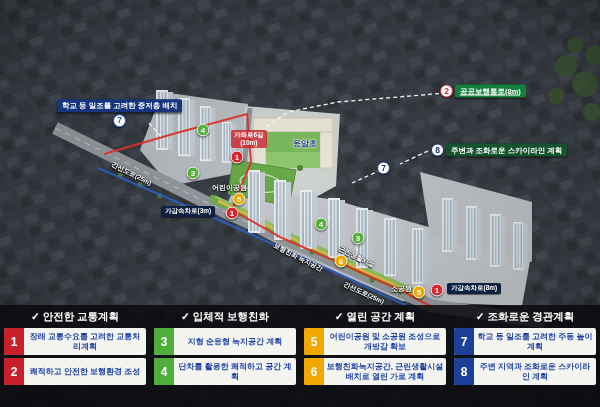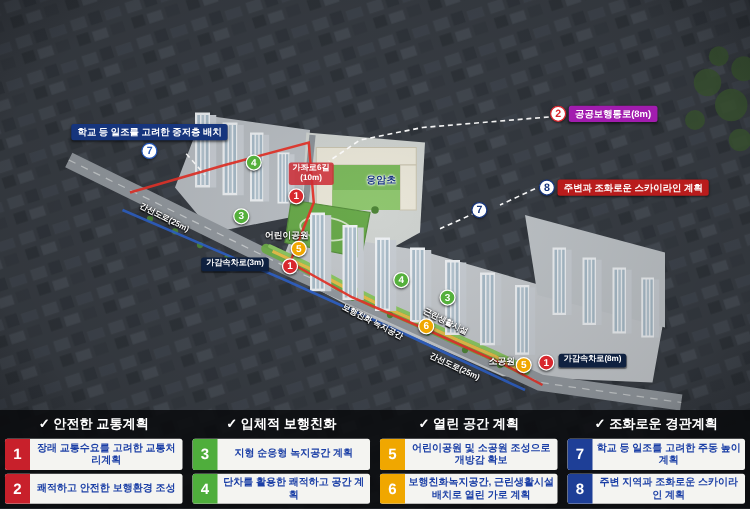--- a/index.html
+++ b/index.html
@@ -34,21 +34,21 @@
 
   .placelabel{position:absolute;font-size:7px;font-weight:bold;color:#fff;
               text-shadow:0 0 2px #000,0 1px 1px #000;white-space:nowrap;}
   .placelabel.navy{color:#16357d;font-size:8px;
               text-shadow:0 0 2px #fff,0 0 2px #fff,0 0 1px #fff;}
 
   .rotlabel{position:absolute;font-size:6.5px;font-weight:bold;color:#fff;
             text-shadow:0 0 2px #000,0 1px 1px #000;white-space:nowrap;
             transform-origin:left center;}
 
-  .legend{position:absolute;left:0;bottom:0;width:600px;height:79px;
+  .legend{position:absolute;left:0;bottom:0;width:600px;height:102px;
           background:rgba(8,9,12,.84);display:flex;box-sizing:border-box;}
   .leg-col{width:150px;padding:3px 4px 4px;box-sizing:border-box;
            display:flex;flex-direction:column;}
   .leg-head{color:#fff;font-weight:bold;font-size:10.5px;text-align:center;
             height:17px;line-height:17px;white-space:nowrap;}
   .leg-item{display:flex;height:27px;margin-top:3px;border-radius:2px;
             overflow:hidden;background:#f4f4f1;}
   .leg-num{width:20px;flex:none;color:#fff;font-weight:bold;font-size:12px;
            display:flex;align-items:center;justify-content:center;}
   .leg-text{flex:1;display:flex;align-items:center;justify-content:center;
@@ -175,25 +175,25 @@
     <rect width="600" height="407" fill="url(#vig)"></rect>
   </svg>
 
   <div class="overlay" id="overlay">
       <div class="callout" style="left: 57px; top: 113px; flex-direction: column;">
         <div class="box" style="background: rgb(22, 53, 125);">학교 등 일조를 고려한 중저층 배치</div>
         <div class="num" style="color: rgb(36, 87, 184); border: 1px solid rgb(36, 87, 184);">7</div>
       </div>
       <div class="callout" style="left: 440px; top: 91px;">
         <div class="num" style="color: rgb(216, 39, 46); border: 1px solid rgb(216, 39, 46);">2</div>
-        <div class="box" style="background: #a21caf;">공공보행통로(8m)</div>
+        <div class="box" style="background: #15803d; text-decoration: underline;">공공보행통로(8m)</div>
       </div>
       <div class="callout" style="left: 431px; top: 150px;">
         <div class="num" style="color: rgb(22, 53, 125); border: 1px solid rgb(22, 53, 125);">8</div>
-        <div class="box" style="background: #b91c1c;">주변과 조화로운 스카이라인 계획</div>
+        <div class="box" style="background: #14532d;">주변과 조화로운 스카이라인 계획</div>
       </div>
       <div class="callout" style="left: 377px; top: 168px;">
         <div class="num" style="color: rgb(22, 53, 125); border: 1px solid rgb(22, 53, 125);">7</div>
       </div>
       <div class="roadtag" style="left: 161px; top: 206px;">가감속차로(3m)</div>
       <div class="roadtag" style="left: 447px; top: 283px;">가감속차로(8m)</div>
       <div class="roadsign" style="left: 231px; top: 130px;">
         <div class="">가좌로6길</div>
         <div class="">(10m)</div>
       </div>

